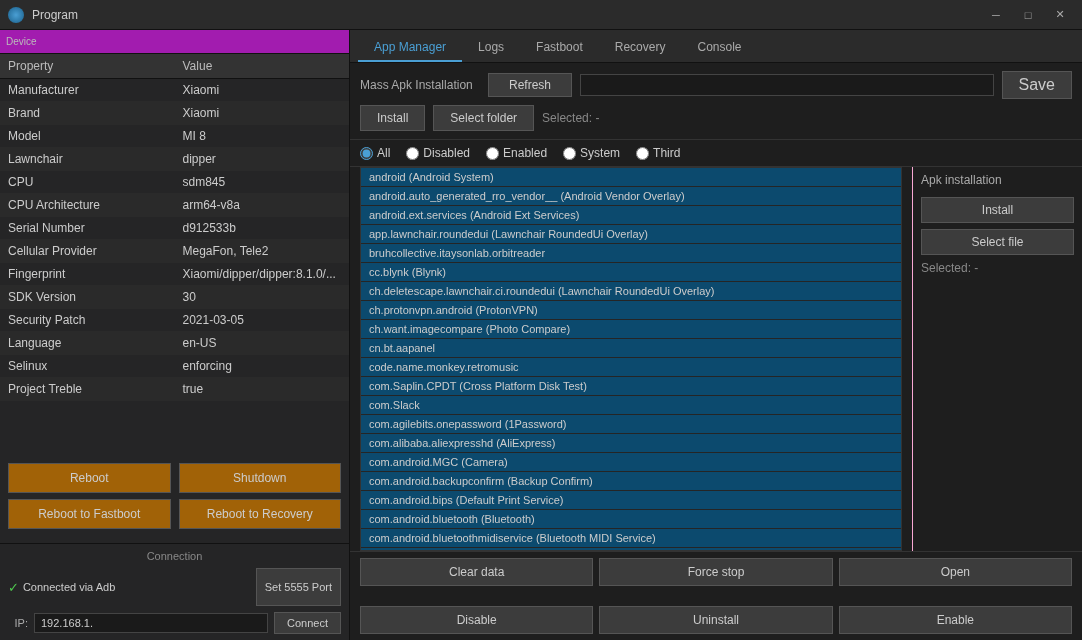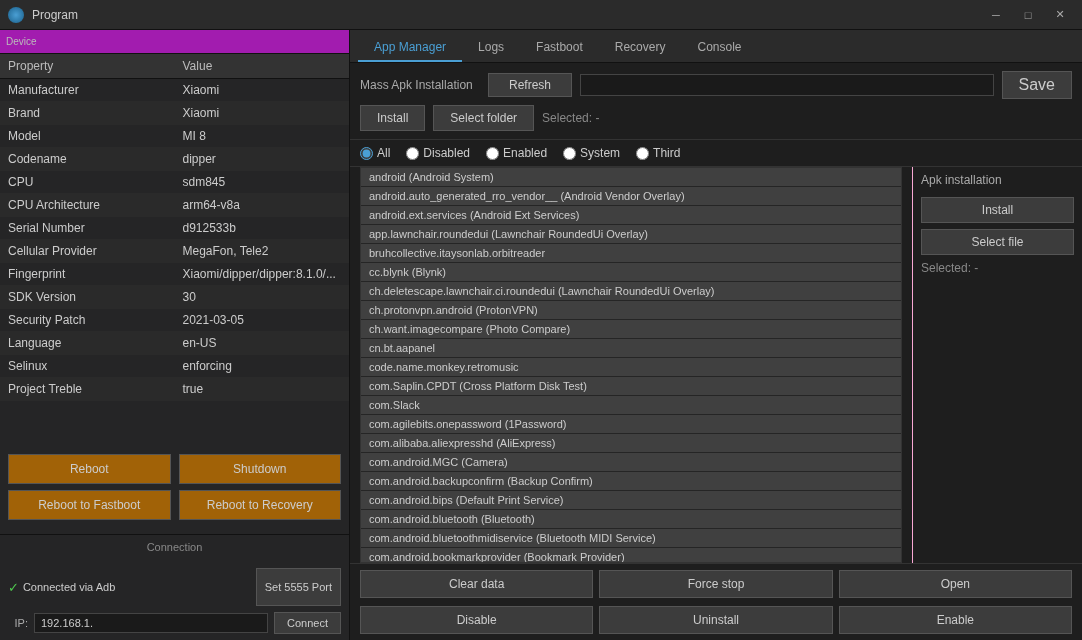--- a/index.html
+++ b/index.html
@@ -113,21 +113,21 @@
 
     
     .connection-section {
       border-top: 1px solid #111;
       padding: 6px 8px;
     }
     .connection-title {
       text-align: center;
       color: #888;
       font-size: 11px;
-      margin-bottom: 15px;
+      margin-bottom: 6px;
     }
     .connection-row {
       display: flex;
       align-items: center;
       gap: 6px;
       margin-bottom: 6px;
     }
     .connected-label {
       display: flex; align-items: center; gap: 4px;
       color: #ccc; font-size: 11px;
@@ -251,40 +251,40 @@
       border-bottom: 1px solid #333;
     }
     .radio-group { display: flex; align-items: center; gap: 4px; }
     .radio-group input[type="radio"] { accent-color: #4a9fd4; }
     .radio-group label { color: #ccc; font-size: 12px; cursor: pointer; }
 
     
     .app-list-container {
       flex: 1;
       overflow-y: auto;
-      background: #404040;
+      background: #0c4a6e;
       border: 1px solid #333;
       margin: 0 10px;
     }
     .app-list-container::-webkit-scrollbar { width: 8px; }
     .app-list-container::-webkit-scrollbar-track { background: #2a2a2a; }
     .app-list-container::-webkit-scrollbar-thumb { background: #555; }
     .app-item {
       padding: 3px 8px;
       border-bottom: 1px solid #252525;
       color: #ccc;
       font-size: 11px;
       cursor: pointer;
     }
     .single-apk-label { color: #aaa; font-size: 12px; margin-bottom: 4px; }
 
     
     .action-buttons {
       padding: 6px 10px;
-      display: flex; flex-direction: column; gap: 8px;
+      display: flex; flex-direction: column; gap: 20px;
       border-top: 1px solid #333;
     }
     .action-row {
       display: flex; gap: 6px;
     }
     .action-btn {
       flex: 1;
       padding: 6px;
       background: #3c3c3c;
       border: 1px solid #555;
@@ -325,21 +325,21 @@
             </tr>
             <tr>
               <td>Brand</td>
               <td>Xiaomi</td>
             </tr>
             <tr>
               <td>Model</td>
               <td>MI 8</td>
             </tr>
             <tr>
-              <td>Codename</td>
+              <td>Lawnchair</td>
               <td>dipper</td>
             </tr>
             <tr>
               <td>CPU</td>
               <td>sdm845</td>
             </tr>
             <tr>
               <td>CPU Architecture</td>
               <td>arm64-v8a</td>
             </tr>

